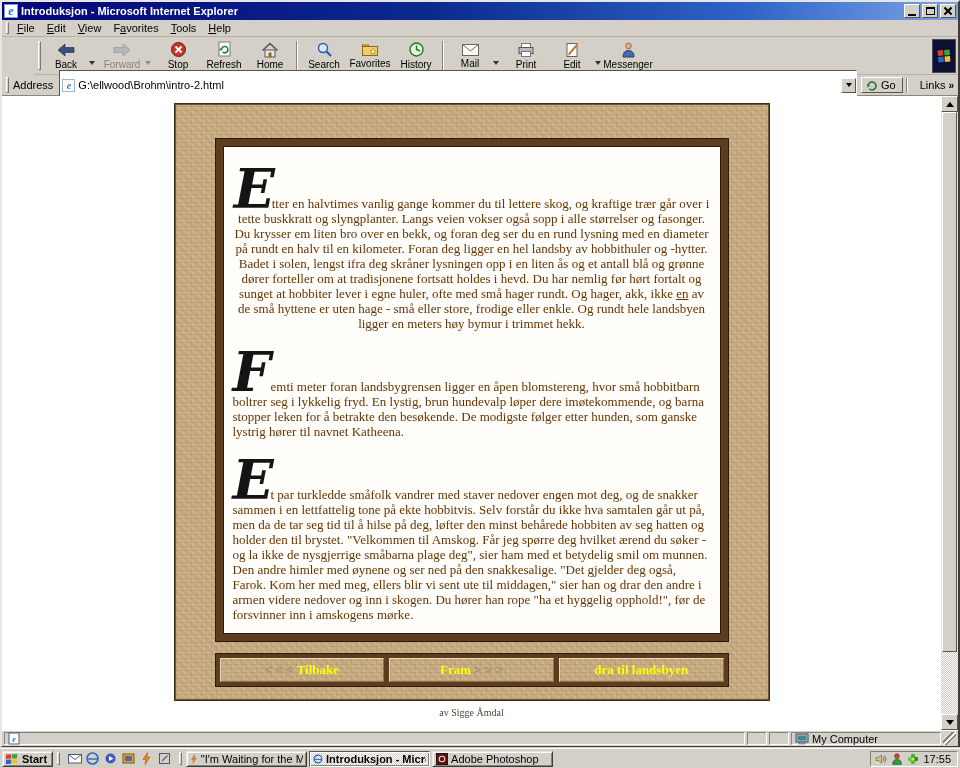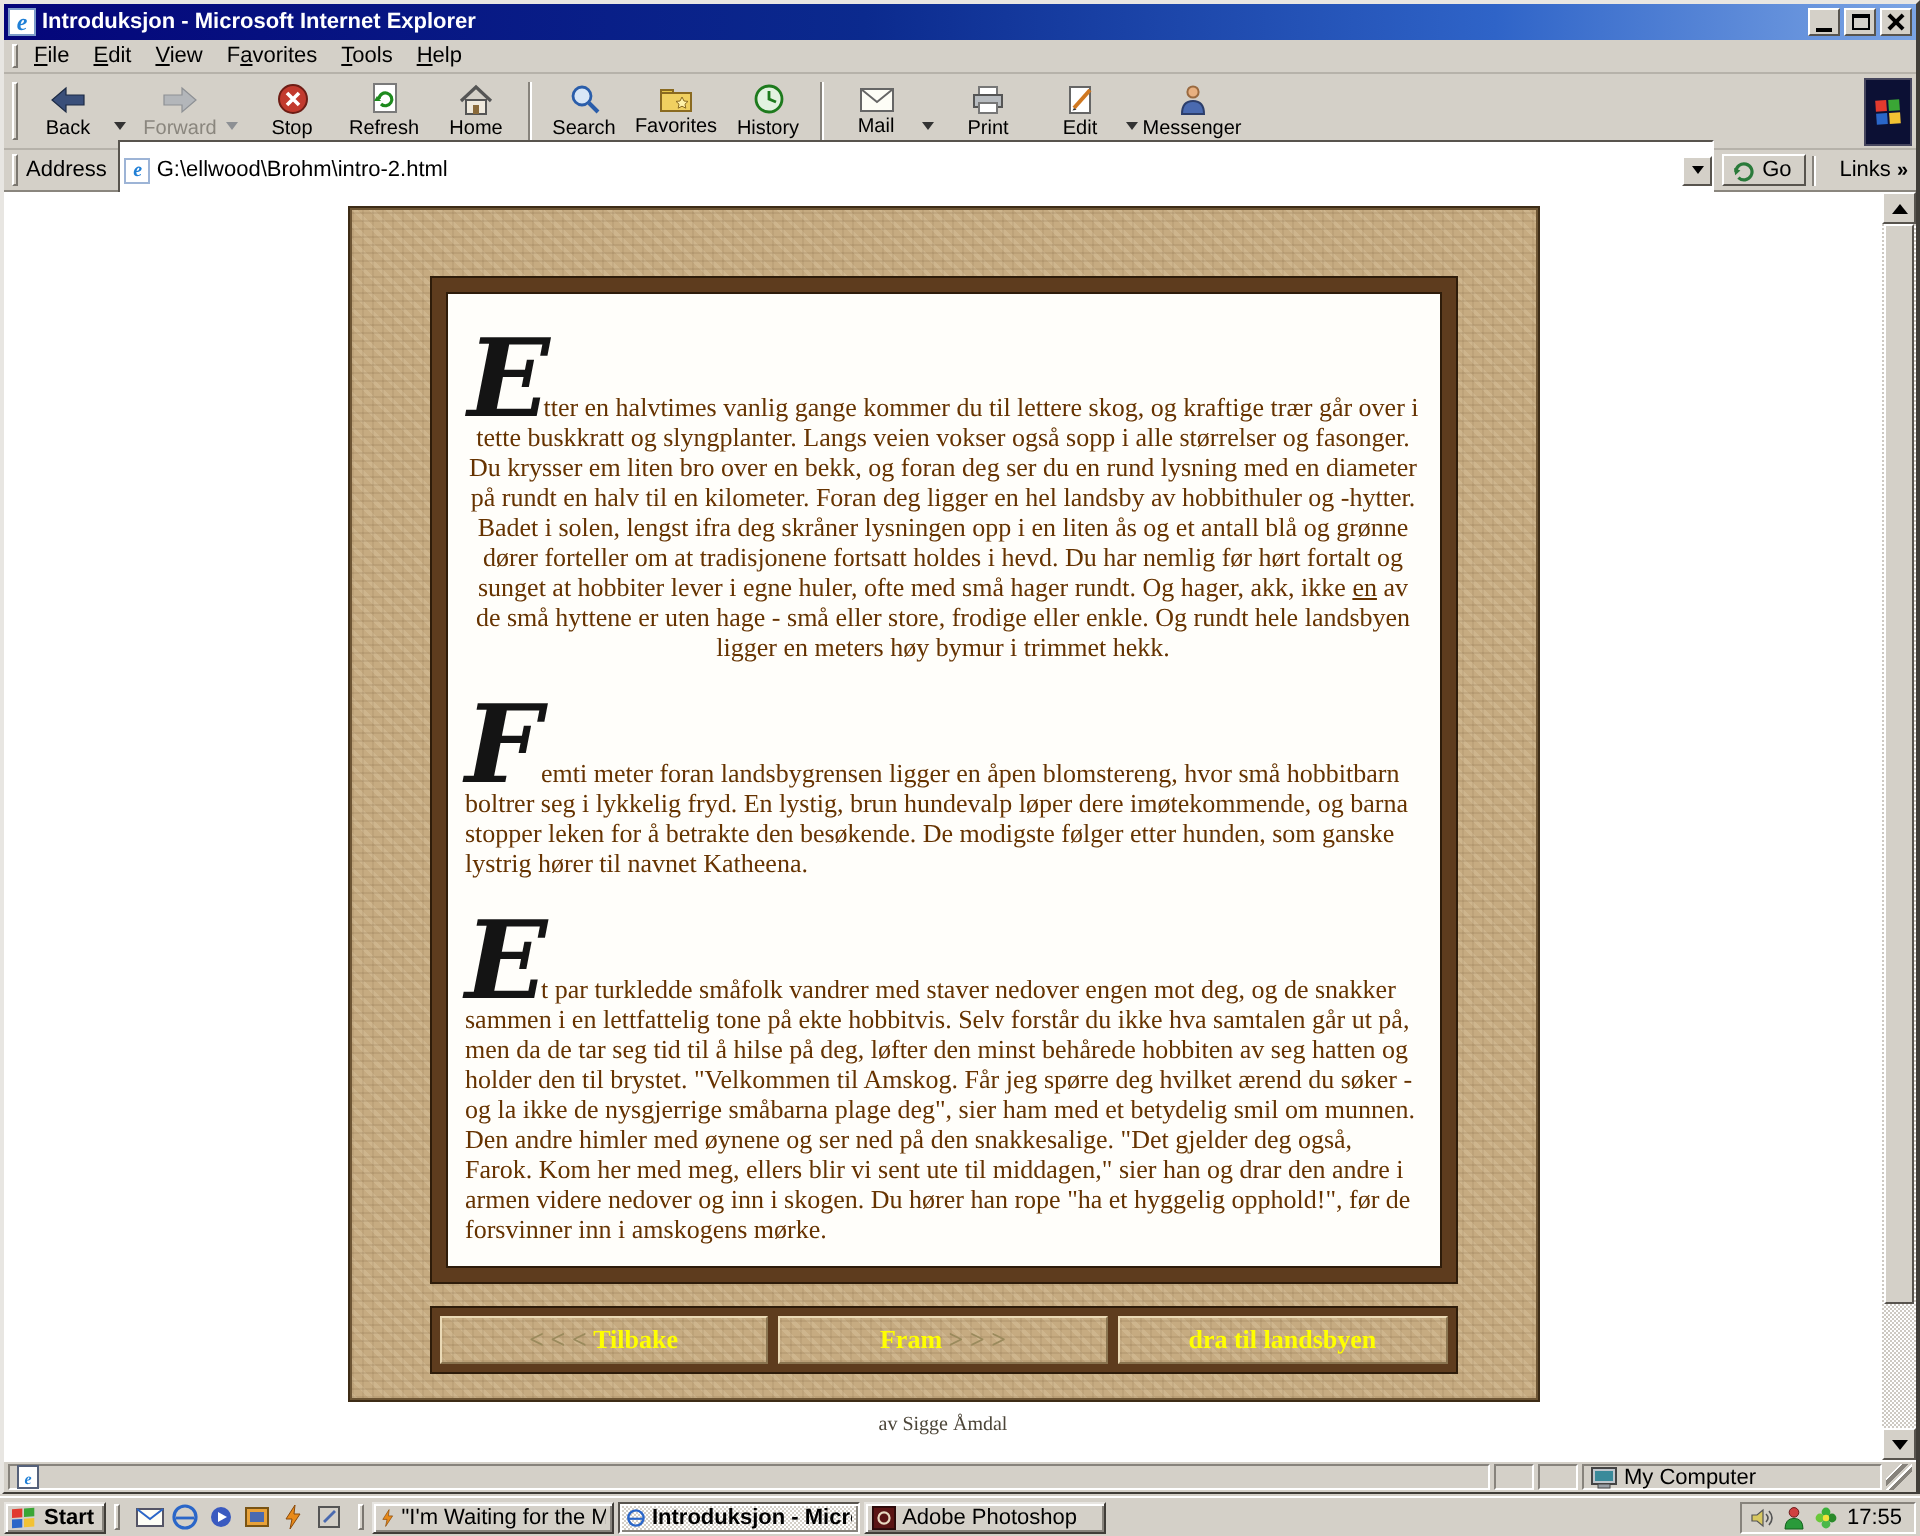--- a/index.html
+++ b/index.html
@@ -27,21 +27,21 @@
   .glyph-min { width:8px; height:8px; border-bottom:2px solid #000; margin-top:2px; }
   .glyph-rest { width:9px; height:8px; border:1px solid #000; border-top:2px solid #000; position:relative; }
   .glyph-close { position:relative; width:8px; height:8px; }
   .glyph-close::before,.glyph-close::after { content:""; position:absolute; left:3px; top:-1px; width:2px; height:10px; background:#000; }
   .glyph-close::before { transform:rotate(45deg); } .glyph-close::after { transform:rotate(-45deg); }
 
   .menubar { height:17px; display:flex; align-items:center; padding:0 2px; border-bottom:1px solid #b6b2aa; flex:0 0 auto; }
   .menu-item { padding:20px 6px; color:#000; }
   .menu-item u { text-decoration:underline; }
 
-  .toolbar { height:38px; display:flex; align-items:center; padding:0 2px; border-bottom:1px solid #b6b2aa; flex:0 0 auto; }
+  .toolbar { height:38px; display:flex; align-items:center; padding:0 2px; border-bottom:1px solid #b6b2aa; flex:0 0 auto;margin-left:32px; }
   .tbtn { width:46px; height:36px; display:flex; flex-direction:column; align-items:center; justify-content:center; gap:1px; border:1px solid transparent; position:relative; }
   .tbtn .lbl { font-size:10px; color:#000; white-space:nowrap; }
   .tbtn.disabled .lbl { color:#8a867e; }
   .tbtn svg { display:block; }
   .drop-arrow { width:0; height:0; border-left:3px solid transparent; border-right:3px solid transparent; border-top:4px solid #333; margin:14px 4px 0 0; }
   .tsep { width:2px; height:30px; margin:0 3px; border-left:1px solid #87837c; border-right:1px solid #fff; }
   .throbber { margin-left:auto; width:24px; height:34px; background:#0c1034; border:1px solid #46465e; display:flex; align-items:center; justify-content:center; }
 
   .addressbar { height:21px; display:flex; align-items:center; padding:0 2px; border-bottom:1px solid #8a867e; flex:0 0 auto; }
   .addr-label { padding:0 6px 0 2px; color:#000; }

